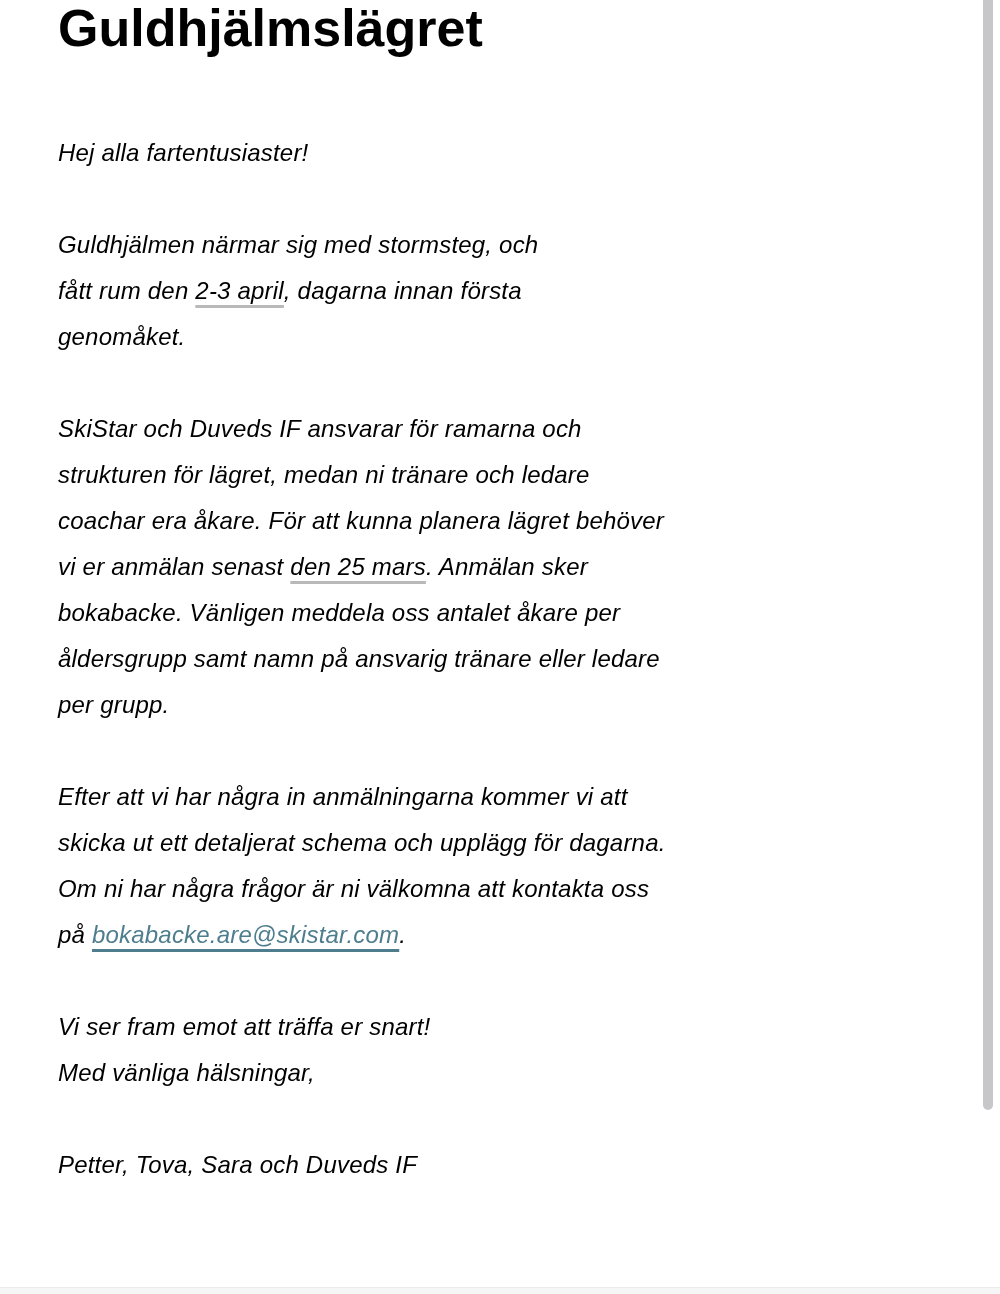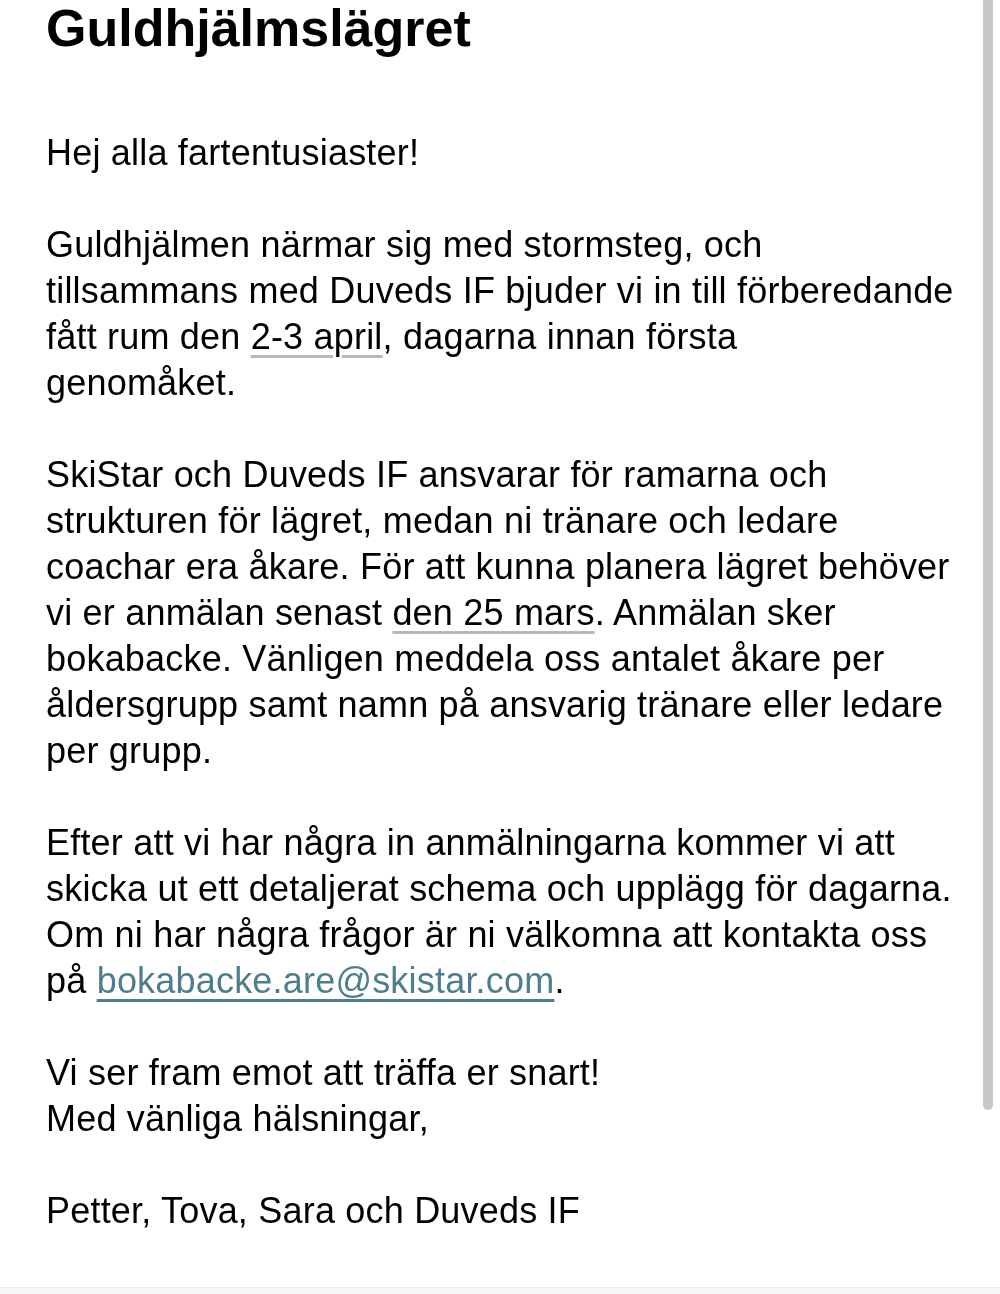--- a/index.html
+++ b/index.html
@@ -16,34 +16,35 @@
     height: 1294px;
     background: var(--background);
     overflow: hidden;
     font-family: "Liberation Sans", sans-serif;
     color: var(--text);
   }
   .screen {
     position: relative;
     width: 1000px;
     height: 1294px;
-    padding: 0 40px 0 46px;
+    padding: 0 40px 0 58px;
     overflow: hidden;
   }
   h1.msg-title {
     font-size: 52px;
     line-height: 56px;
     font-weight: bold;
     margin: 0 0 74px 0;
     letter-spacing: 0;
   }
   .para {
     margin: 0 0 46px 0;
-    font-size: 36px;
+    font-size: 24px;
     letter-spacing: 0.2px;
+    font-style: italic;
   }
   .line {
     display: block;
     line-height: 46px;
     white-space: pre;
   }
   .date-link {
     color: var(--text);
     text-decoration: underline;
     text-decoration-color: var(--date-underline);
@@ -83,21 +84,20 @@
 
 <div class="screen">
   <h1 class="msg-title">Guldhjälmslägret</h1>
 
   <div id="paragraphs">
       <p class="para">
         <span class="line"><span>Hej alla fartentusiaster!</span></span>
       </p>
       <p class="para">
         <span class="line"><span>Guldhjälmen närmar sig med stormsteg, och</span></span>
-        <span class="line"><span>tillsammans med Duveds IF bjuder vi in till förberedande</span></span>
         <span class="line"><span>fått rum den </span><span class="date-link">2-3 april</span><span>, dagarna innan första</span></span>
         <span class="line"><span>genomåket.</span></span>
       </p>
       <p class="para">
         <span class="line"><span>SkiStar och Duveds IF ansvarar för ramarna och</span></span>
         <span class="line"><span>strukturen för lägret, medan ni tränare och ledare</span></span>
         <span class="line"><span>coachar era åkare. För att kunna planera lägret behöver</span></span>
         <span class="line"><span>vi er anmälan senast </span><span class="date-link">den 25 mars</span><span>. Anmälan sker</span></span>
         <span class="line"><span>bokabacke. Vänligen meddela oss antalet åkare per</span></span>
         <span class="line"><span>åldersgrupp samt namn på ansvarig tränare eller ledare</span></span>

